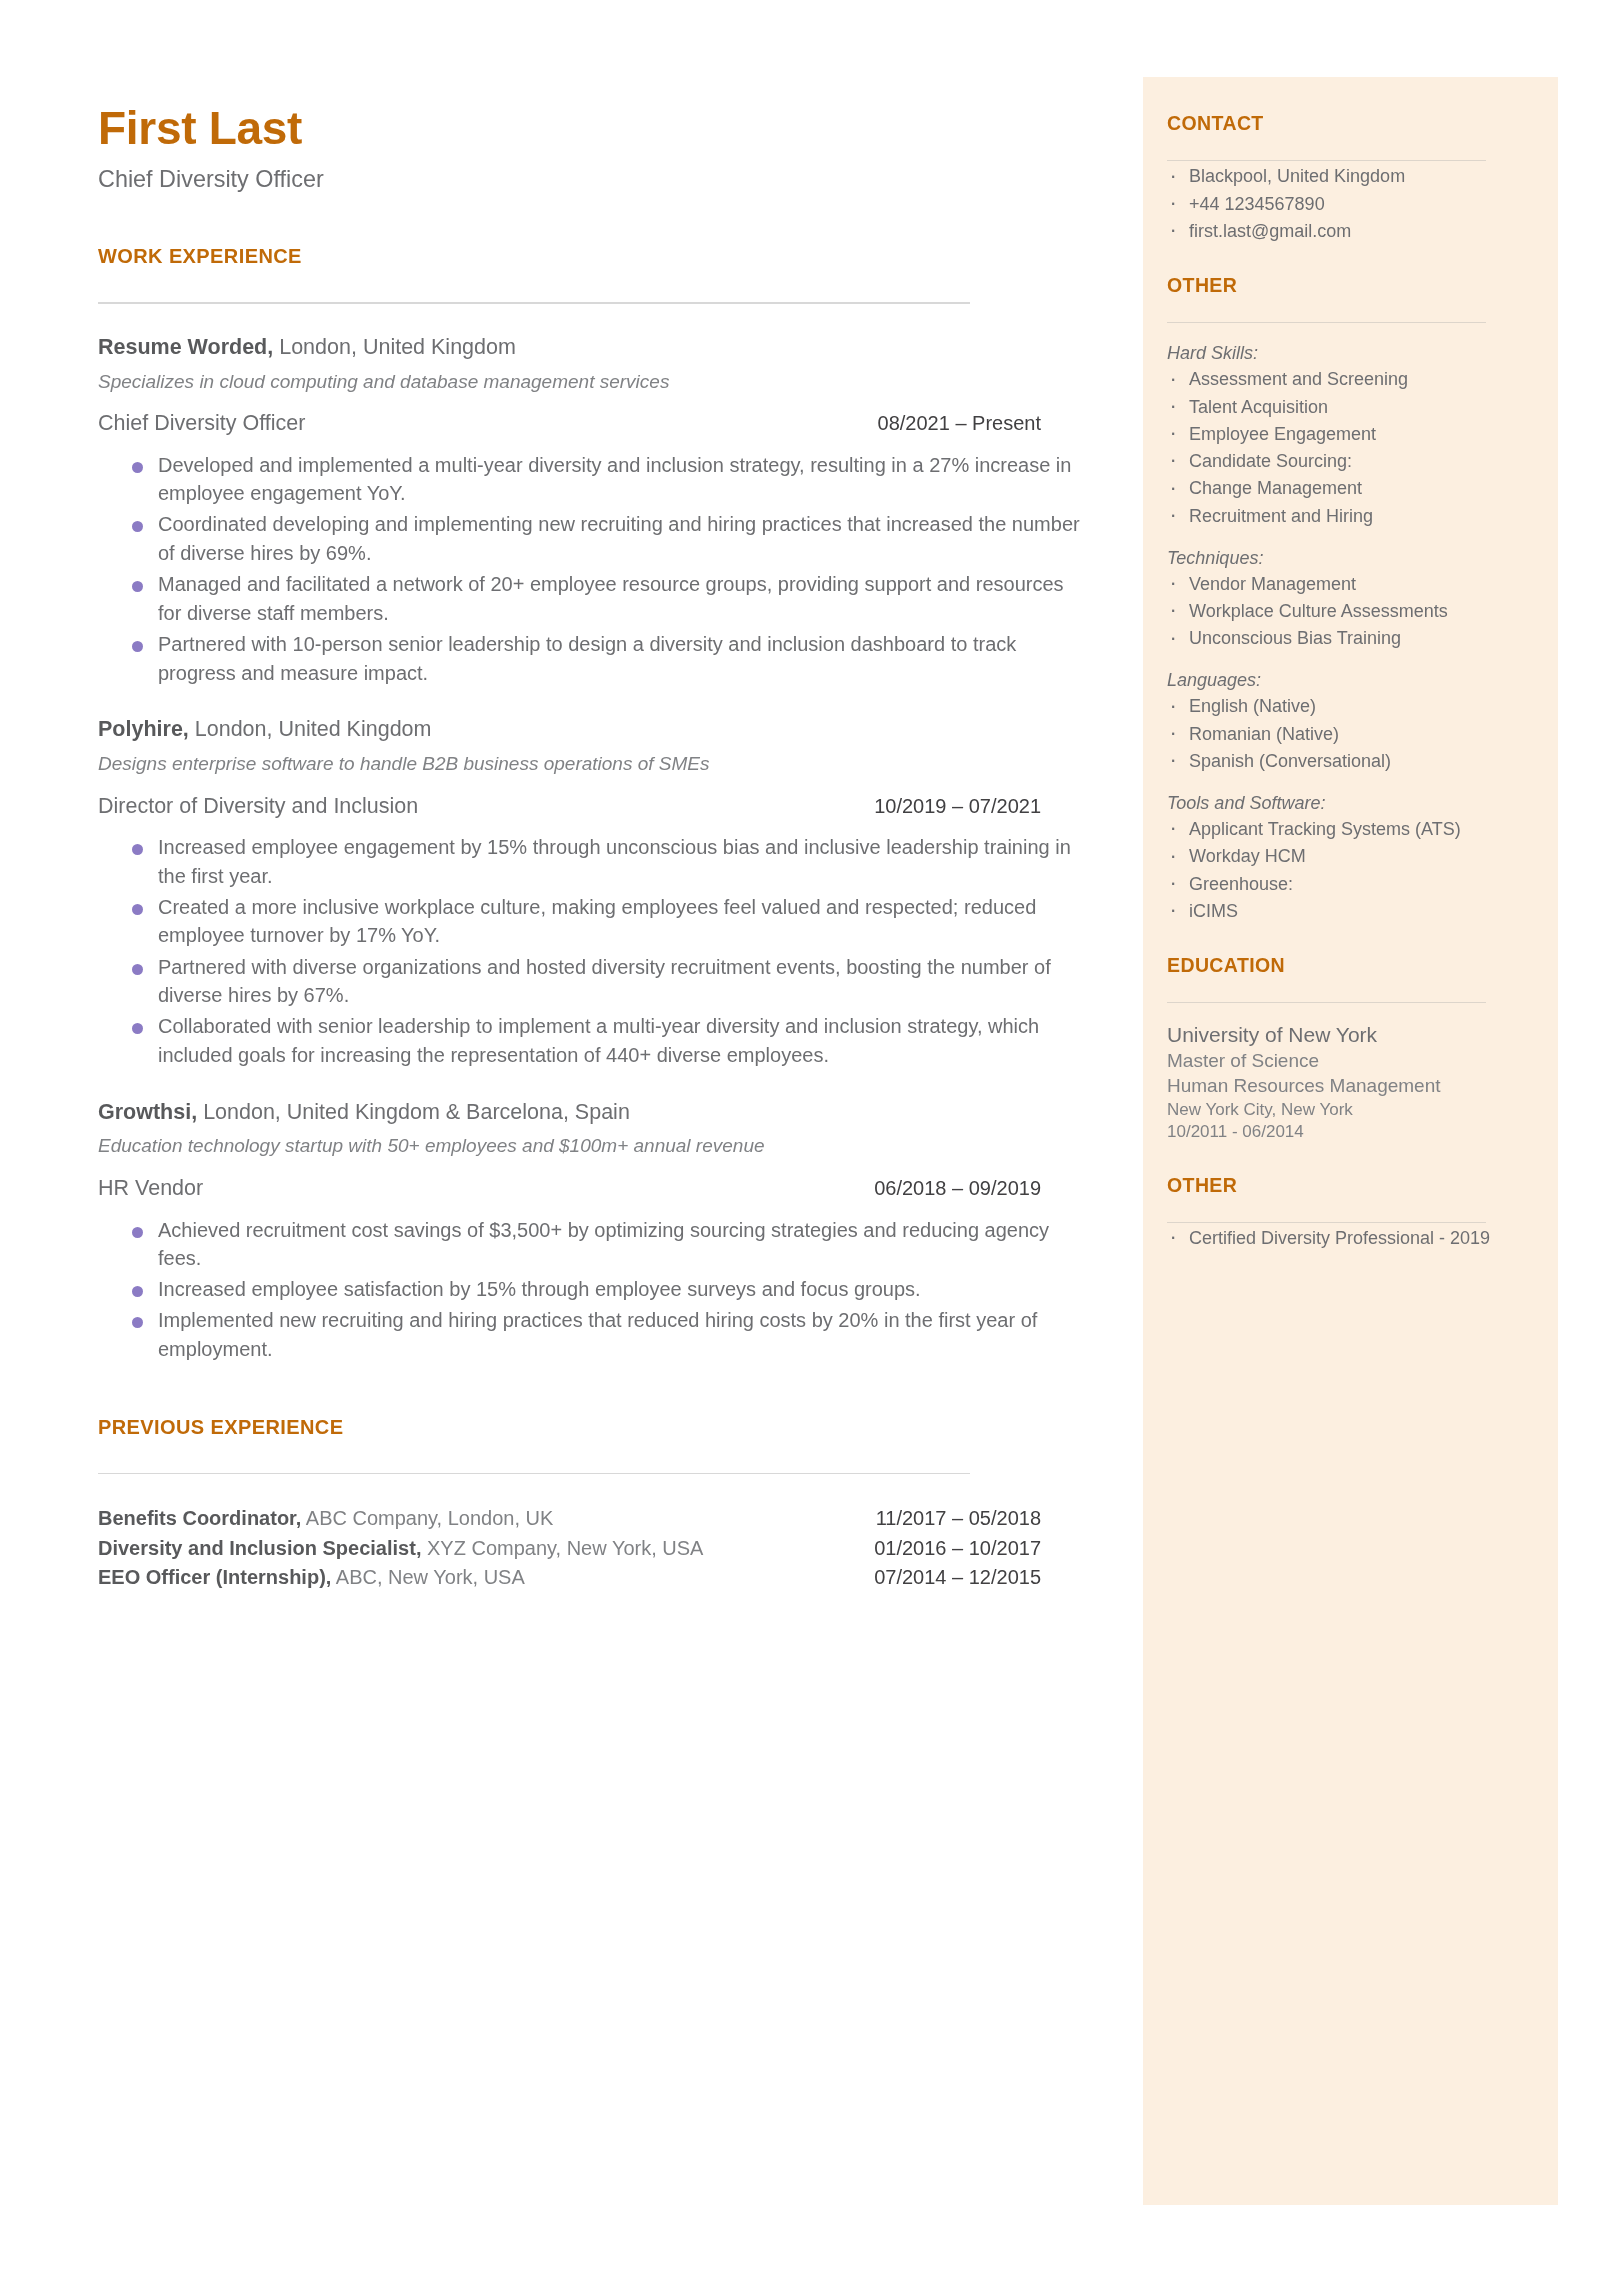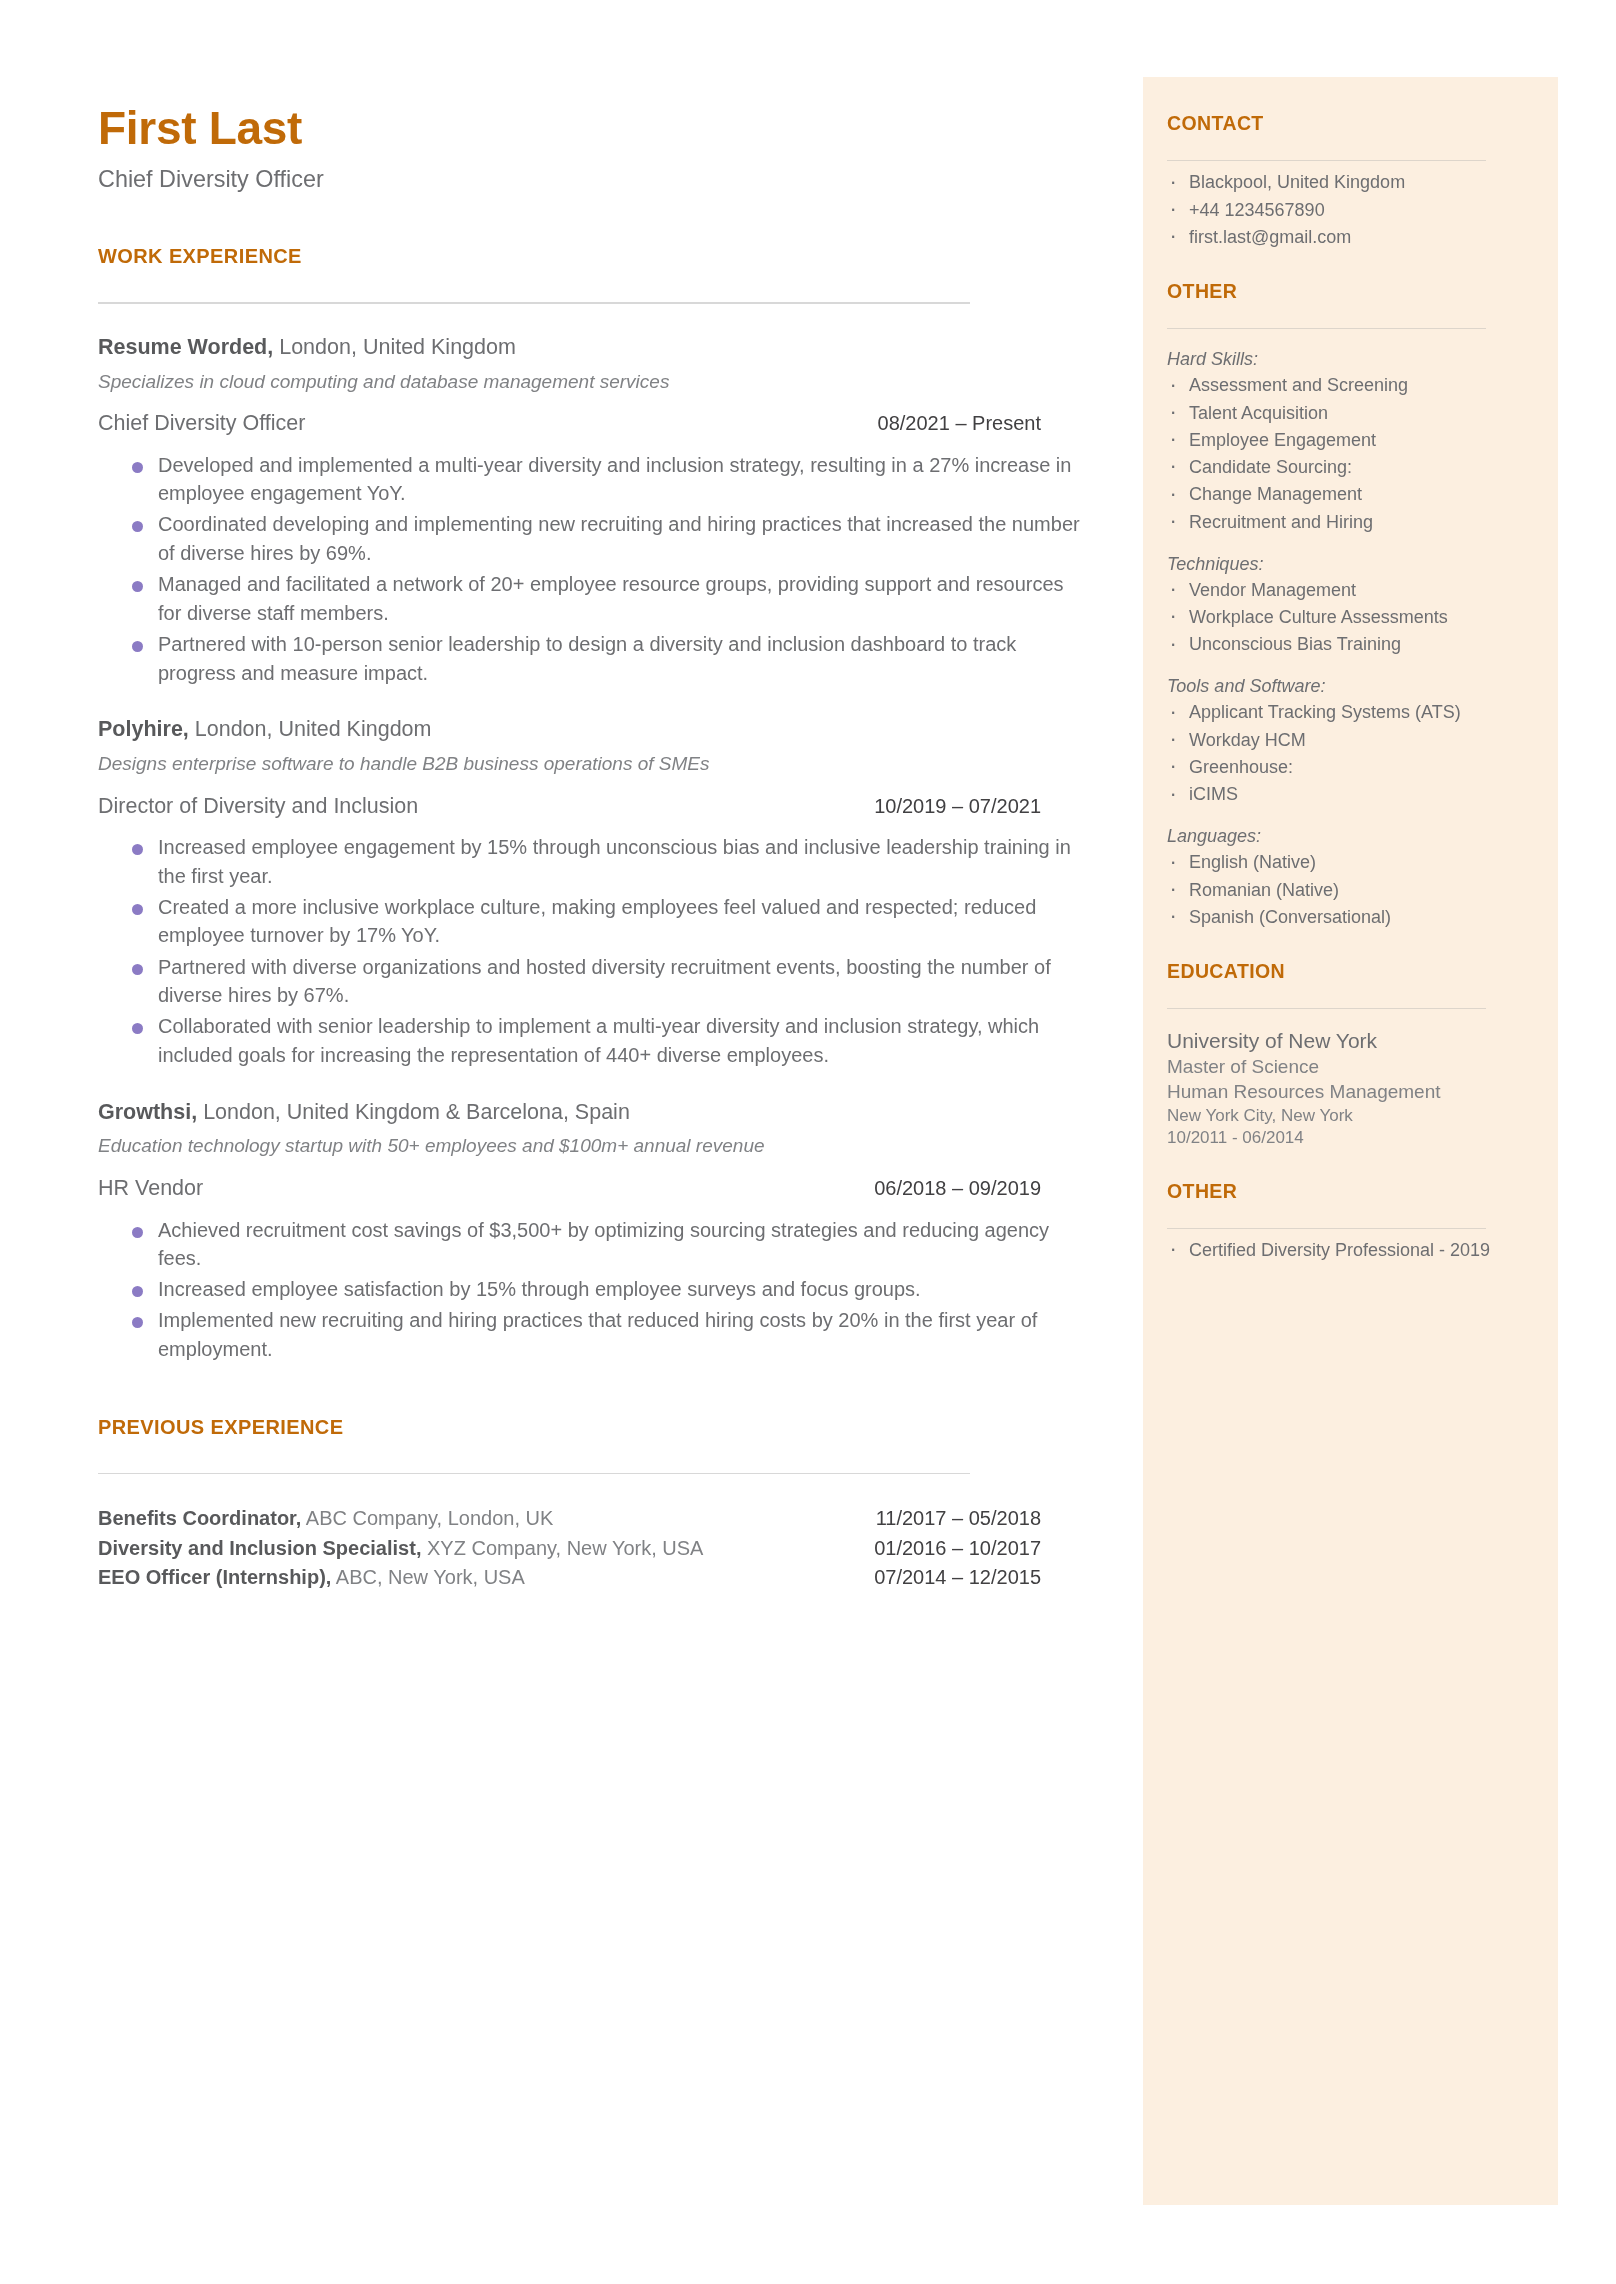--- a/index.html
+++ b/index.html
@@ -158,21 +158,21 @@
   }
   .side-head.spaced { margin-top: 31px; }
 
   .side-divider {
     height: 1.3px;
     background: #ddd5cb;
     margin-top: 25px;
     width: 319px;
   }
 
-  .side-list { margin-top: 10px; }
+  .side-list { margin-top: 4px; }
 
   .side-item {
     position: relative;
     padding-left: 22px;
     font-size: 18px;
     line-height: 1.26;
     color: #6d6e71;
     margin-bottom: 4.6px;
   }
   .side-item::before {
@@ -330,32 +330,32 @@
   </div>
 
   <div class="skill-group">
     <div class="side-label">Techniques:</div>
     <div class="side-item">Vendor Management</div>
     <div class="side-item">Workplace Culture Assessments</div>
     <div class="side-item">Unconscious Bias Training</div>
   </div>
 
   <div class="skill-group">
+    <div class="side-label">Languages:</div>
+    <div class="side-item">English (Native)</div>
+    <div class="side-item">Romanian (Native)</div>
+    <div class="side-item">Spanish (Conversational)</div>
+  </div>
+
+  <div class="skill-group">
     <div class="side-label">Tools and Software:</div>
     <div class="side-item">Applicant Tracking Systems (ATS)</div>
     <div class="side-item">Workday HCM</div>
     <div class="side-item">Greenhouse:</div>
     <div class="side-item">iCIMS</div>
-  </div>
-
-  <div class="skill-group">
-    <div class="side-label">Languages:</div>
-    <div class="side-item">English (Native)</div>
-    <div class="side-item">Romanian (Native)</div>
-    <div class="side-item">Spanish (Conversational)</div>
   </div>
 
   <div class="side-head spaced">EDUCATION</div>
   <div class="side-divider"></div>
   <div class="edu-block">
     <div class="edu-school">University of New York</div>
     <div class="edu-degree">Master of Science</div>
     <div class="edu-field">Human Resources Management</div>
     <div class="edu-loc">New York City, New York</div>
     <div class="edu-dates">10/2011 - 06/2014</div>

